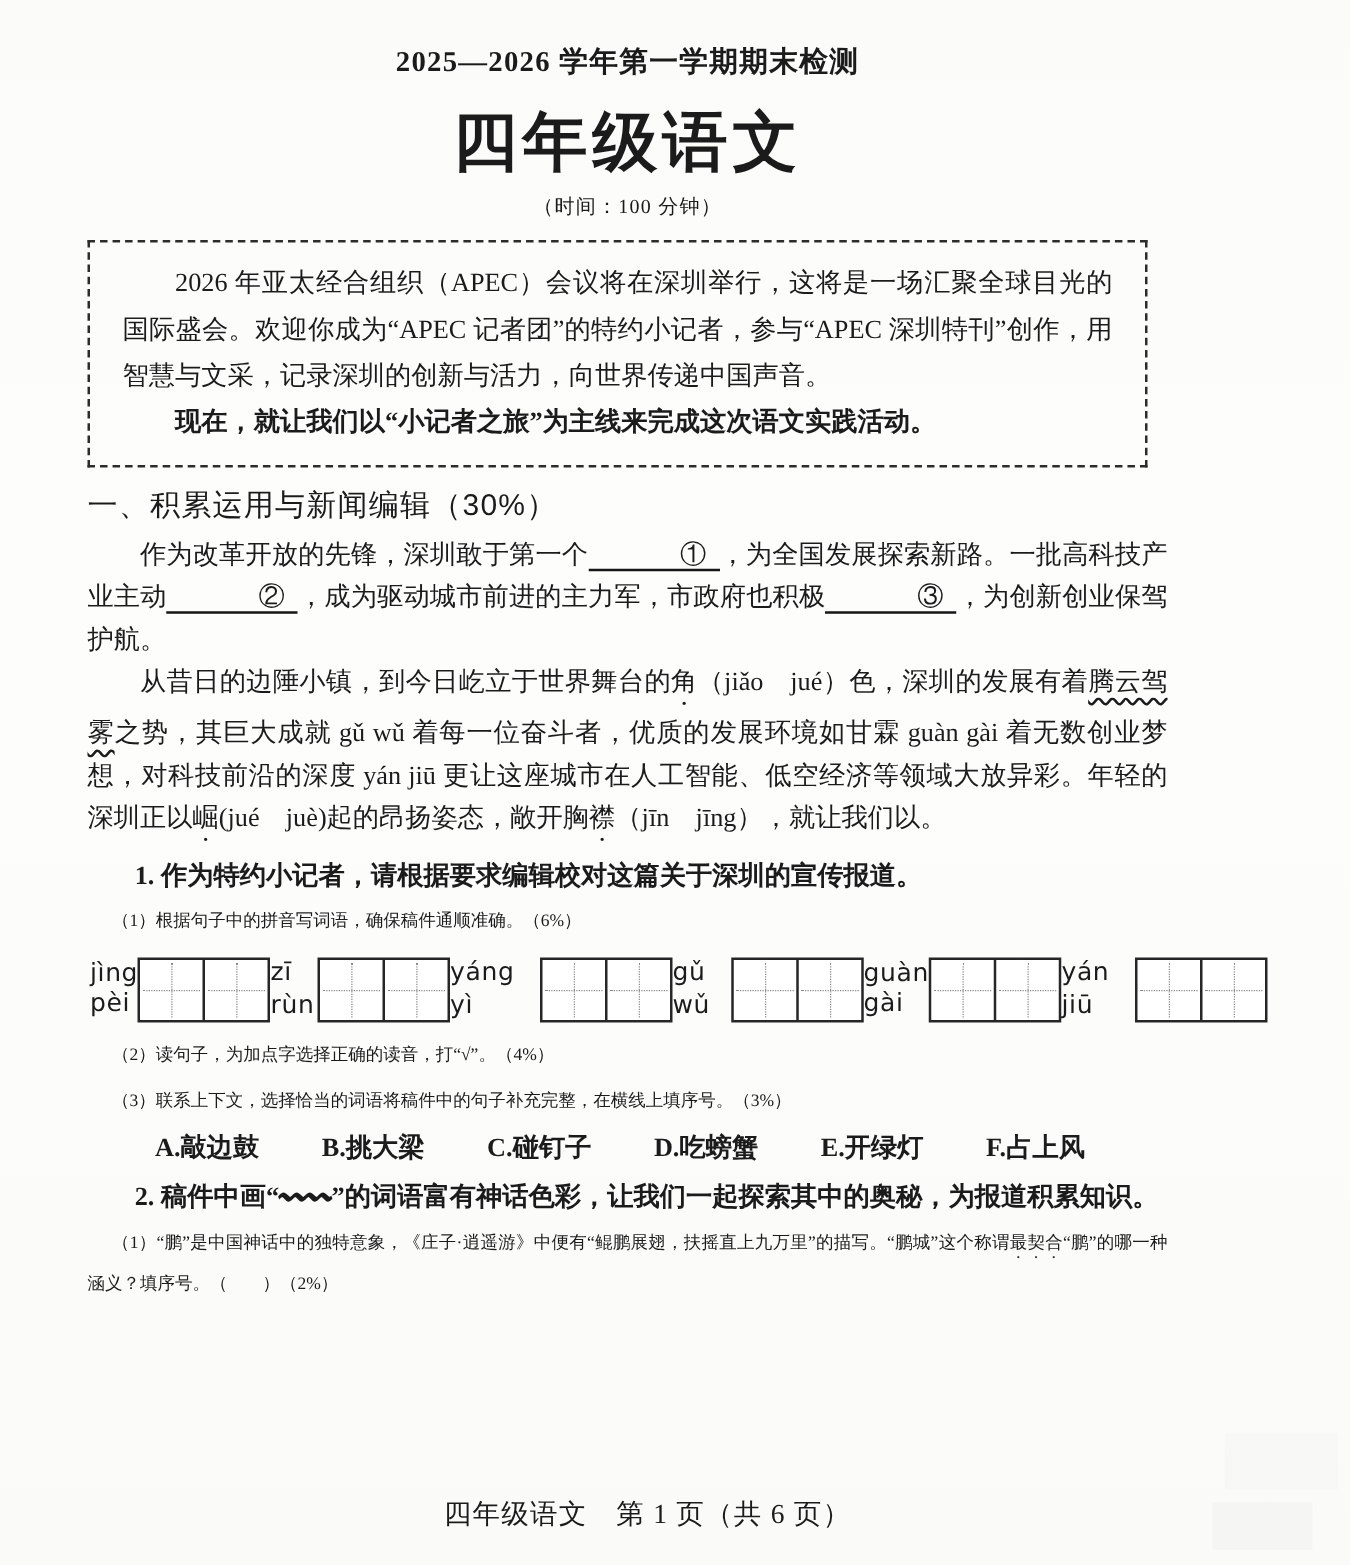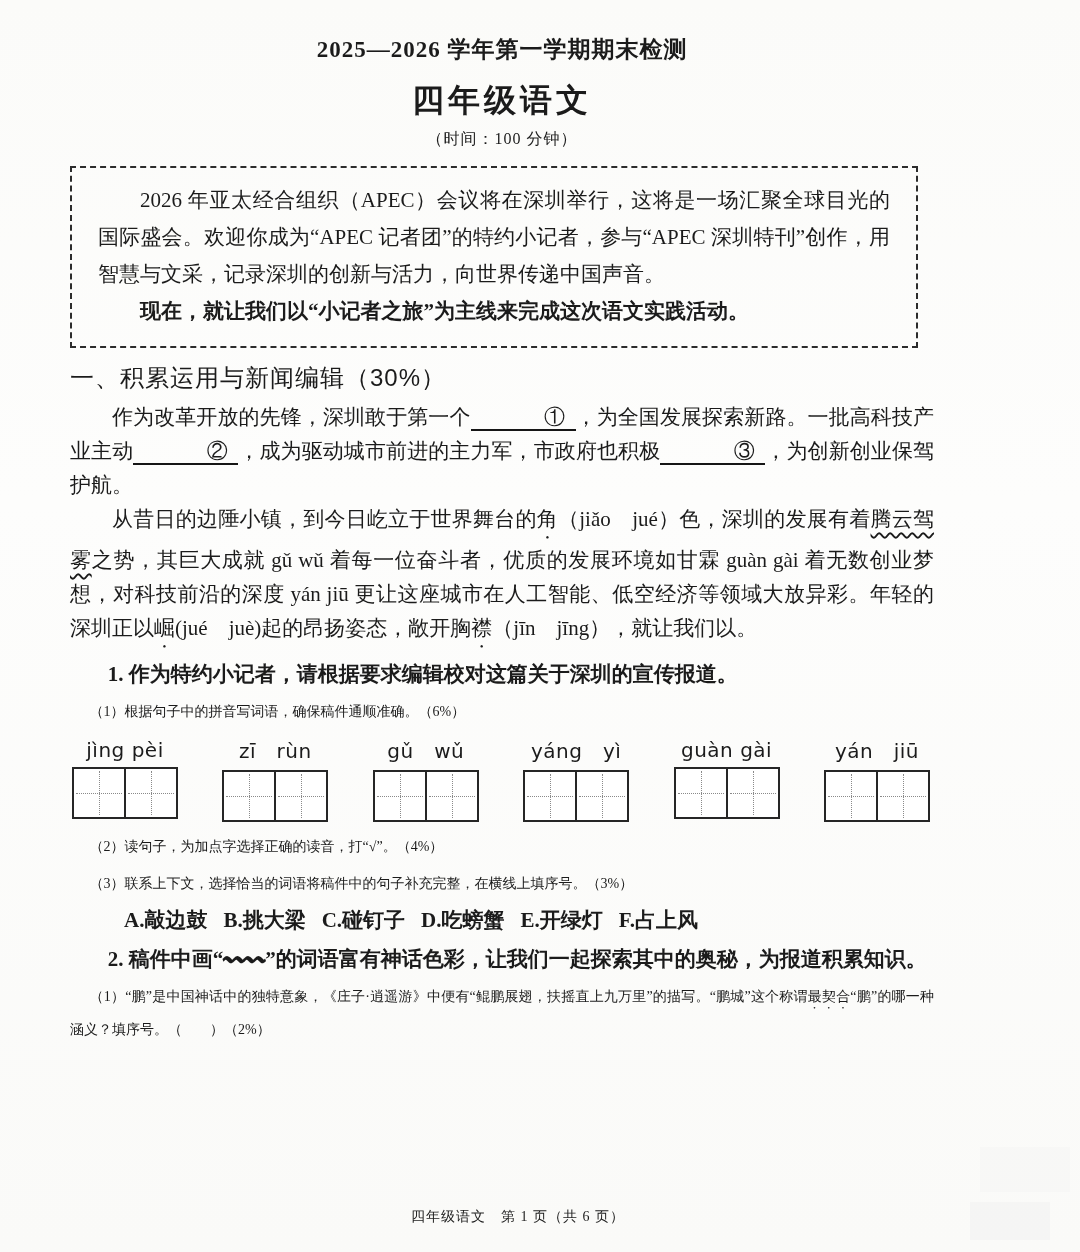--- a/index.html
+++ b/index.html
@@ -9,21 +9,21 @@
     margin:0 auto;
     background:linear-gradient(180deg,#fbfbf9 0%,#fdfdfc 40%,#fafaf8 100%);
     color:#1b1b1b;
     font-family:"Liberation Serif","DejaVu Serif",serif;
     overflow:hidden;
     box-sizing:border-box;
     padding:34px 146px 0 70px;
   }
   header{text-align:center;}
   .session{font-size:23px;font-weight:700;letter-spacing:1px;}
-  .title{font-size:32px;font-weight:900;margin:14px 0 6px;letter-spacing:4px;font-family:"Liberation Sans","DejaVu Sans",sans-serif;}
+  .title{font-size:52px;font-weight:900;margin:14px 0 6px;letter-spacing:4px;font-family:"Liberation Sans","DejaVu Sans",sans-serif;}
   .time{font-size:16px;letter-spacing:1px;}
   .intro-box{
     border:2.5px dashed #2c2c2c;
     margin:16px 16px 14px 0;
     padding:14px 26px 16px;
   }
   .para{font-size:21px;line-height:34px;margin:0;text-align:justify;text-indent:2em;}
   .intro-box .para{line-height:37px;}
   .bold{font-weight:700;}
   h2.section{
@@ -51,44 +51,44 @@
     border-bottom:2px solid #161616;
     line-height:1.15;
     min-width:46px;
     text-align:center;
   }
   
   .pinyin-row{
     display:flex;justify-content:space-between;
     margin:10px 4px 8px 2px;
   }
-  .pinyin-item{display:flex;flex-direction:column;align-items:center;}
+  .pinyin-item{display:flex;flex-direction:row;align-items:center;}
   .pinyin-label{
     font-size:20px;margin-bottom:5px;letter-spacing:.5px;
     font-family:"DejaVu Sans",sans-serif;
   }
   .tzg{display:flex;border:2.5px solid #262626;background:#fff;}
   .tzg-cell{width:50px;height:48px;position:relative;}
   .tzg-cell + .tzg-cell{border-left:2px solid #262626;}
   .tzg-cell::before{
     content:'';position:absolute;left:50%;top:2px;bottom:2px;
     border-left:1.5px dotted #8a8a8a;
   }
   .tzg-cell::after{
     content:'';position:absolute;top:50%;left:2px;right:2px;
     border-top:1.5px dotted #8a8a8a;
   }
   .opts6{
-    display:flex;gap:16px;
+    display:flex;gap:50px;
     font-size:21px;line-height:33px;margin:4px 0 0;
     padding-left:54px;font-weight:700;
   }
   footer{
     position:absolute;left:102px;width:832px;bottom:26px;
-    text-align:center;font-size:14px;letter-spacing:1px;
+    text-align:center;font-size:22px;letter-spacing:1px;
   }
   .watermark{
     position:absolute;right:0;bottom:0;width:110px;height:105px;
     background:
       linear-gradient(#f4f4f3,#f4f4f3) 0 55px/80px 38px no-repeat,
       linear-gradient(#f7f7f6,#f7f7f6) 10px 0/90px 45px no-repeat;
     opacity:.7;pointer-events:none;
   }
 </style>
 </head>
@@ -124,28 +124,28 @@
       </div>
     </div>
     <div class="pinyin-item">
       <div class="pinyin-label">zī　rùn</div>
       <div class="tzg">
         <div class="tzg-cell"></div>
         <div class="tzg-cell"></div>
       </div>
     </div>
     <div class="pinyin-item">
-      <div class="pinyin-label">gǔ　wǔ</div>
+      <div class="pinyin-label">yáng　yì</div>
       <div class="tzg">
         <div class="tzg-cell"></div>
         <div class="tzg-cell"></div>
       </div>
     </div>
     <div class="pinyin-item">
-      <div class="pinyin-label">yáng　yì</div>
+      <div class="pinyin-label">gǔ　wǔ</div>
       <div class="tzg">
         <div class="tzg-cell"></div>
         <div class="tzg-cell"></div>
       </div>
     </div>
     <div class="pinyin-item">
       <div class="pinyin-label">guàn gài</div>
       <div class="tzg">
         <div class="tzg-cell"></div>
         <div class="tzg-cell"></div>

